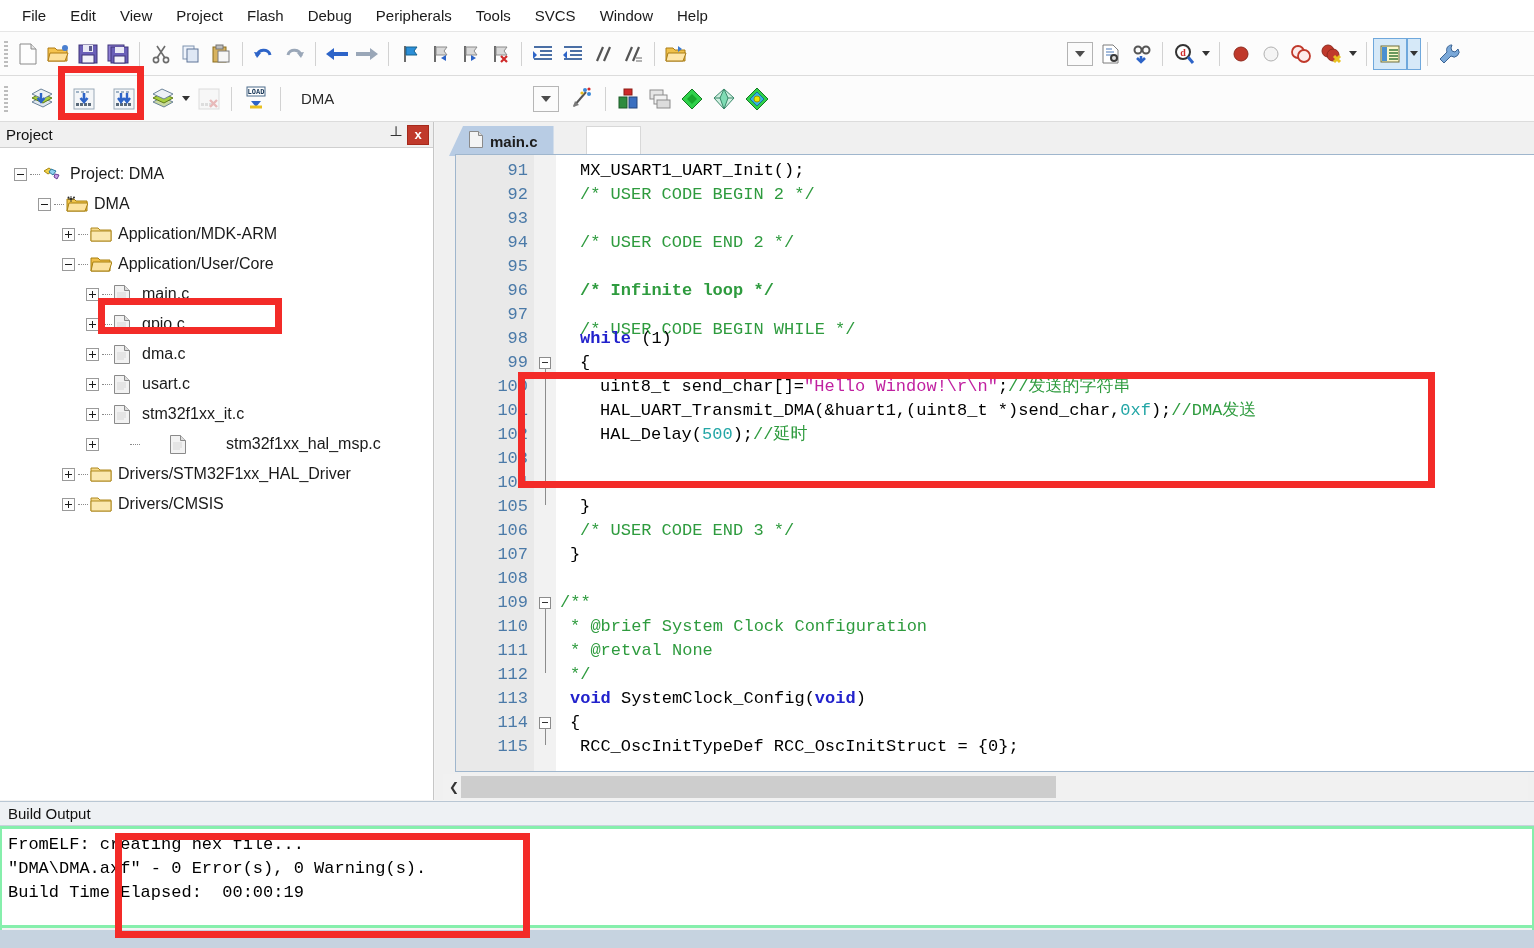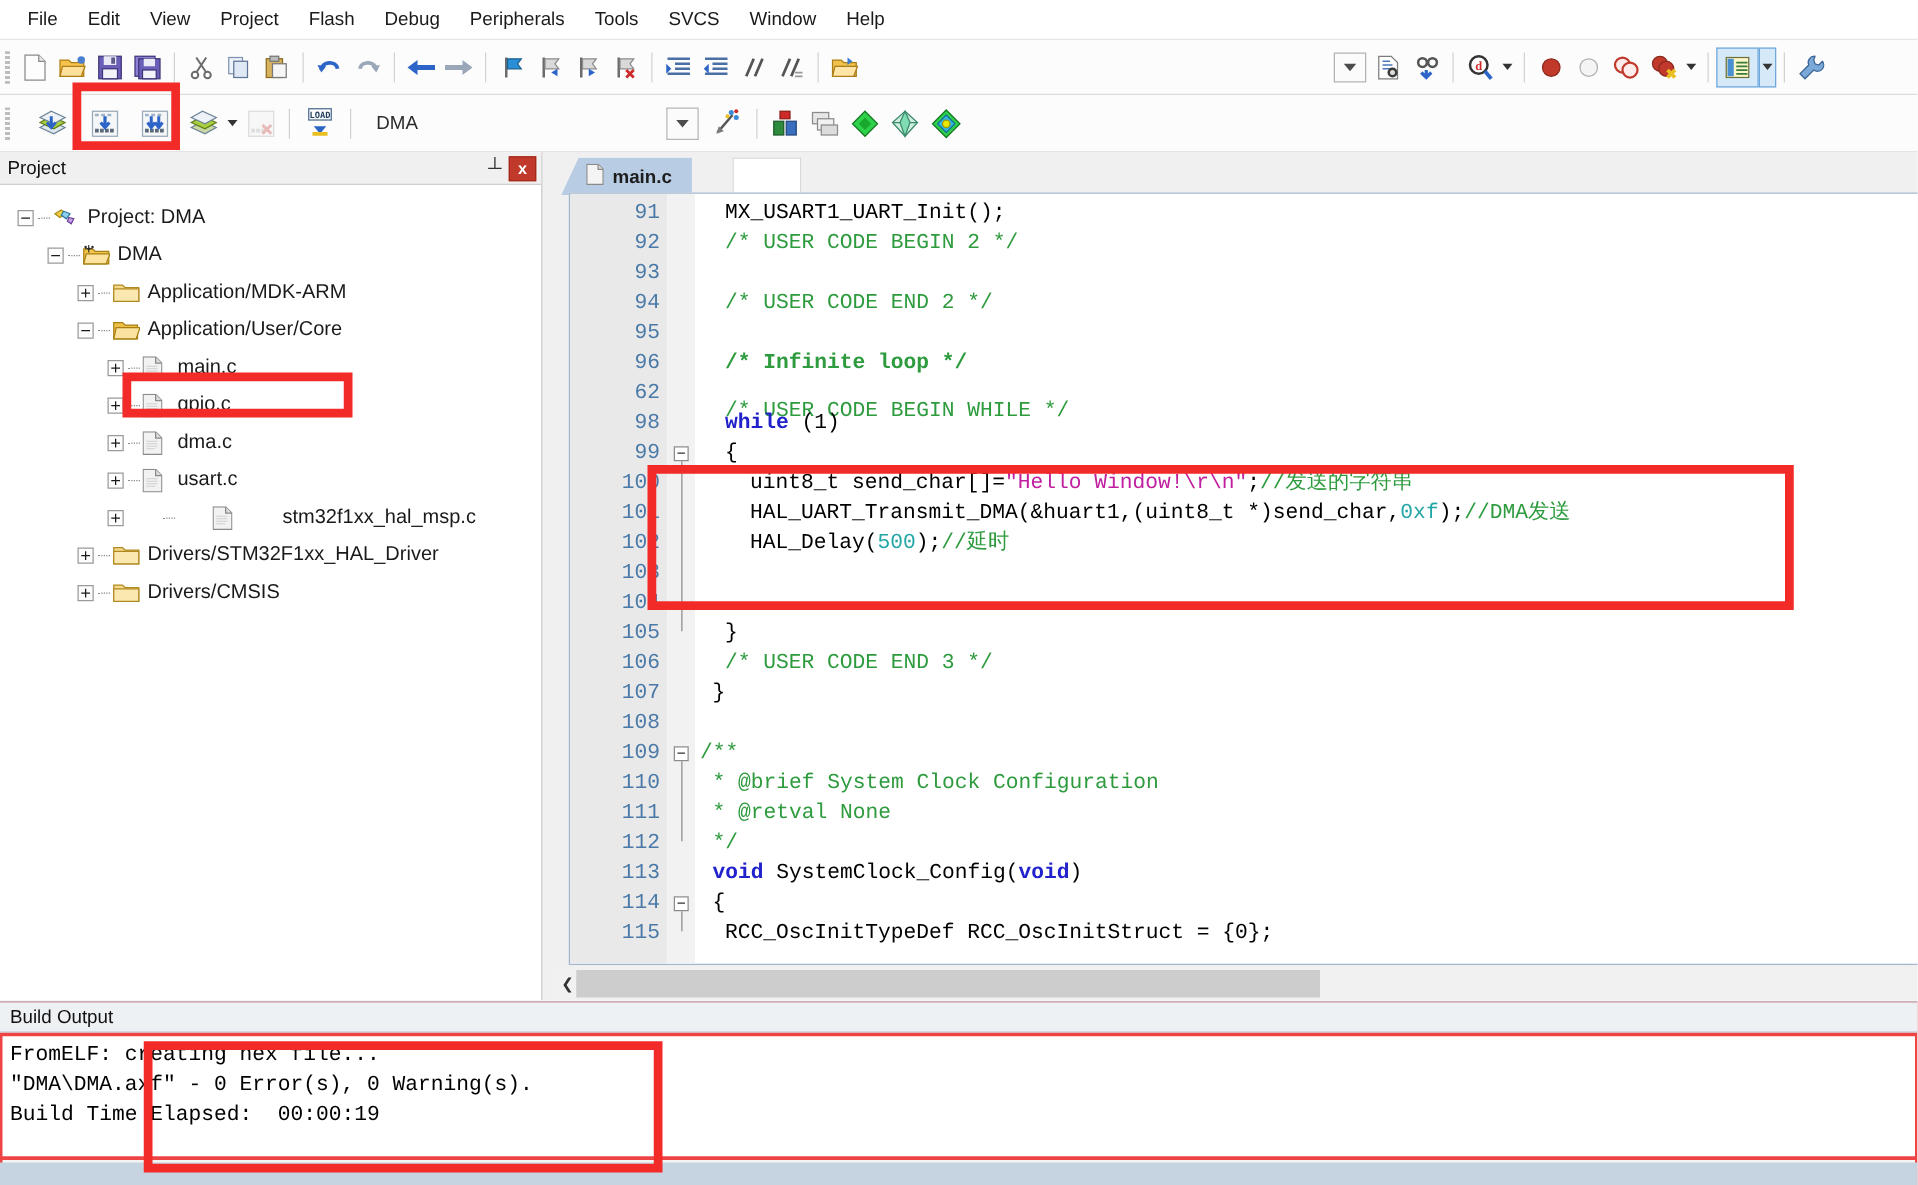--- a/index.html
+++ b/index.html
@@ -219,21 +219,21 @@
   }
   #ed-hscroll {
     position: absolute; left: 8px; top: 652px; width: 1085px; height: 26px;
     background: #f1f1f1; display: flex; align-items: center;
   }
   .ed-thumb { width: 595px; height: 22px; background: #cdcdcd; margin-left: 2px; }
 
   
   #build-panel {
     position: absolute; left: 0; top: 801px; width: 1534px; height: 147px;
-    background: #ef4444; border-top: 1px solid #b9c7d4;
+    background: #86efac; border-top: 1px solid #b9c7d4;
   }
   #build-title {
     height: 24px; background: #eef1f4; border-bottom: 1px solid #c8d2dc;
     display: flex; align-items: center; padding-left: 8px;
     font-size: 15px; color: #111;
   }
   #build-text {
     position: absolute; left: 2px; top: 27px; width: 1530px; height: 96px;
     background: #ffffff;
     font-family: "Liberation Mono", monospace; font-size: 17px;
@@ -766,20 +766,34 @@
             <svg width="16" height="19" viewBox="0 0 16 19">
               <path d="M0.5 0.5h10l5 5v13H0.5z" fill="#f2f2f2" stroke="#8a8a8a"></path>
               <path d="M10.5 0.5v5h5" fill="#dcdcdc" stroke="#8a8a8a"></path>
               <g stroke="#cfcfcf" stroke-width="0.8">
                 <path d="M3 8h9M3 10h9M3 12h9M3 14h7"></path>
               </g>
             </svg>
           </span>
           <span class="tree-label">usart.c</span>
         </div>
+        <div class="tree-row" style="padding-left: 86px;">
+          <div class="expander plus"></div>
+          <div class="dots"></div>
+          <span class="tree-icon">
+            <svg width="16" height="19" viewBox="0 0 16 19">
+              <path d="M0.5 0.5h10l5 5v13H0.5z" fill="#f2f2f2" stroke="#8a8a8a"></path>
+              <path d="M10.5 0.5v5h5" fill="#dcdcdc" stroke="#8a8a8a"></path>
+              <g stroke="#cfcfcf" stroke-width="0.8">
+                <path d="M3 8h9M3 10h9M3 12h9M3 14h7"></path>
+              </g>
+            </svg>
+          </span>
+          <span class="tree-label">stm32f1xx_it.c</span>
+        </div>
         <div class="tree-row" style="padding-left: 86px; gap: 28px;">
           <div class="expander plus"></div>
           <div class="dots"></div>
           <span class="tree-icon">
             <svg width="16" height="19" viewBox="0 0 16 19">
               <path d="M0.5 0.5h10l5 5v13H0.5z" fill="#f2f2f2" stroke="#8a8a8a"></path>
               <path d="M10.5 0.5v5h5" fill="#dcdcdc" stroke="#8a8a8a"></path>
               <g stroke="#cfcfcf" stroke-width="0.8">
                 <path d="M3 8h9M3 10h9M3 12h9M3 14h7"></path>
               </g>
@@ -873,21 +887,21 @@
     <div id="code-view">
       <div class="gutter-nums"></div>
       <div class="fold-margin"></div>
       <div class="code-lines" id="code-lines">
           <div class="cline"><span class="lnum">91</span><span class="ctext" style="padding-left: 20px;"><span>MX_USART1_UART_Init();</span></span></div>
           <div class="cline"><span class="lnum">92</span><span class="ctext" style="padding-left: 20px;"><span class="cm">/* USER CODE BEGIN 2 */</span></span></div>
           <div class="cline"><span class="lnum">93</span><span class="ctext" style="padding-left: 0px;"></span></div>
           <div class="cline"><span class="lnum">94</span><span class="ctext" style="padding-left: 20px;"><span class="cm">/* USER CODE END 2 */</span></span></div>
           <div class="cline"><span class="lnum">95</span><span class="ctext" style="padding-left: 0px;"></span></div>
           <div class="cline"><span class="lnum">96</span><span class="ctext" style="padding-left: 20px; font-weight: bold;"><span class="cm">/* Infinite loop */</span></span></div>
-          <div class="cline"><span class="lnum">62</span><span class="ctext" style="padding-left: 20px; margin-top: 15px;"><span class="cm">/* USER CODE BEGIN WHILE */</span></span></div>
+          <div class="cline"><span class="lnum">97</span><span class="ctext" style="padding-left: 20px; margin-top: 15px;"><span class="cm">/* USER CODE BEGIN WHILE */</span></span></div>
           <div class="cline"><span class="lnum">98</span><span class="ctext" style="padding-left: 20px;"><span class="kw">while</span><span> (1)</span></span></div>
           <div class="cline"><span class="lnum">99</span><span class="fold-box"></span><span class="ctext" style="padding-left: 20px;"><span>{</span></span></div>
           <div class="cline"><span class="lnum">100</span><span class="ctext" style="padding-left: 40px;"><span>uint8_t send_char[]=</span><span class="str">"Hello Window!\r\n"</span><span>;</span><span class="cm">//发送的字符串</span></span></div>
           <div class="cline"><span class="lnum">101</span><span class="ctext" style="padding-left: 40px;"><span>HAL_UART_Transmit_DMA(&amp;huart1,(uint8_t *)send_char,</span><span class="num">0xf</span><span>);</span><span class="cm">//DMA发送</span></span></div>
           <div class="cline"><span class="lnum">102</span><span class="ctext" style="padding-left: 40px;"><span>HAL_Delay(</span><span class="num">500</span><span>);</span><span class="cm">//延时</span></span></div>
           <div class="cline"><span class="lnum">103</span><span class="ctext" style="padding-left: 0px;"></span></div>
           <div class="cline"><span class="lnum">104</span><span class="ctext" style="padding-left: 0px;"></span></div>
           <div class="cline"><span class="lnum">105</span><span class="ctext" style="padding-left: 20px;"><span>}</span></span></div>
           <div class="cline"><span class="lnum">106</span><span class="ctext" style="padding-left: 20px;"><span class="cm">/* USER CODE END 3 */</span></span></div>
           <div class="cline"><span class="lnum">107</span><span class="ctext" style="padding-left: 10px;"><span>}</span></span></div>

